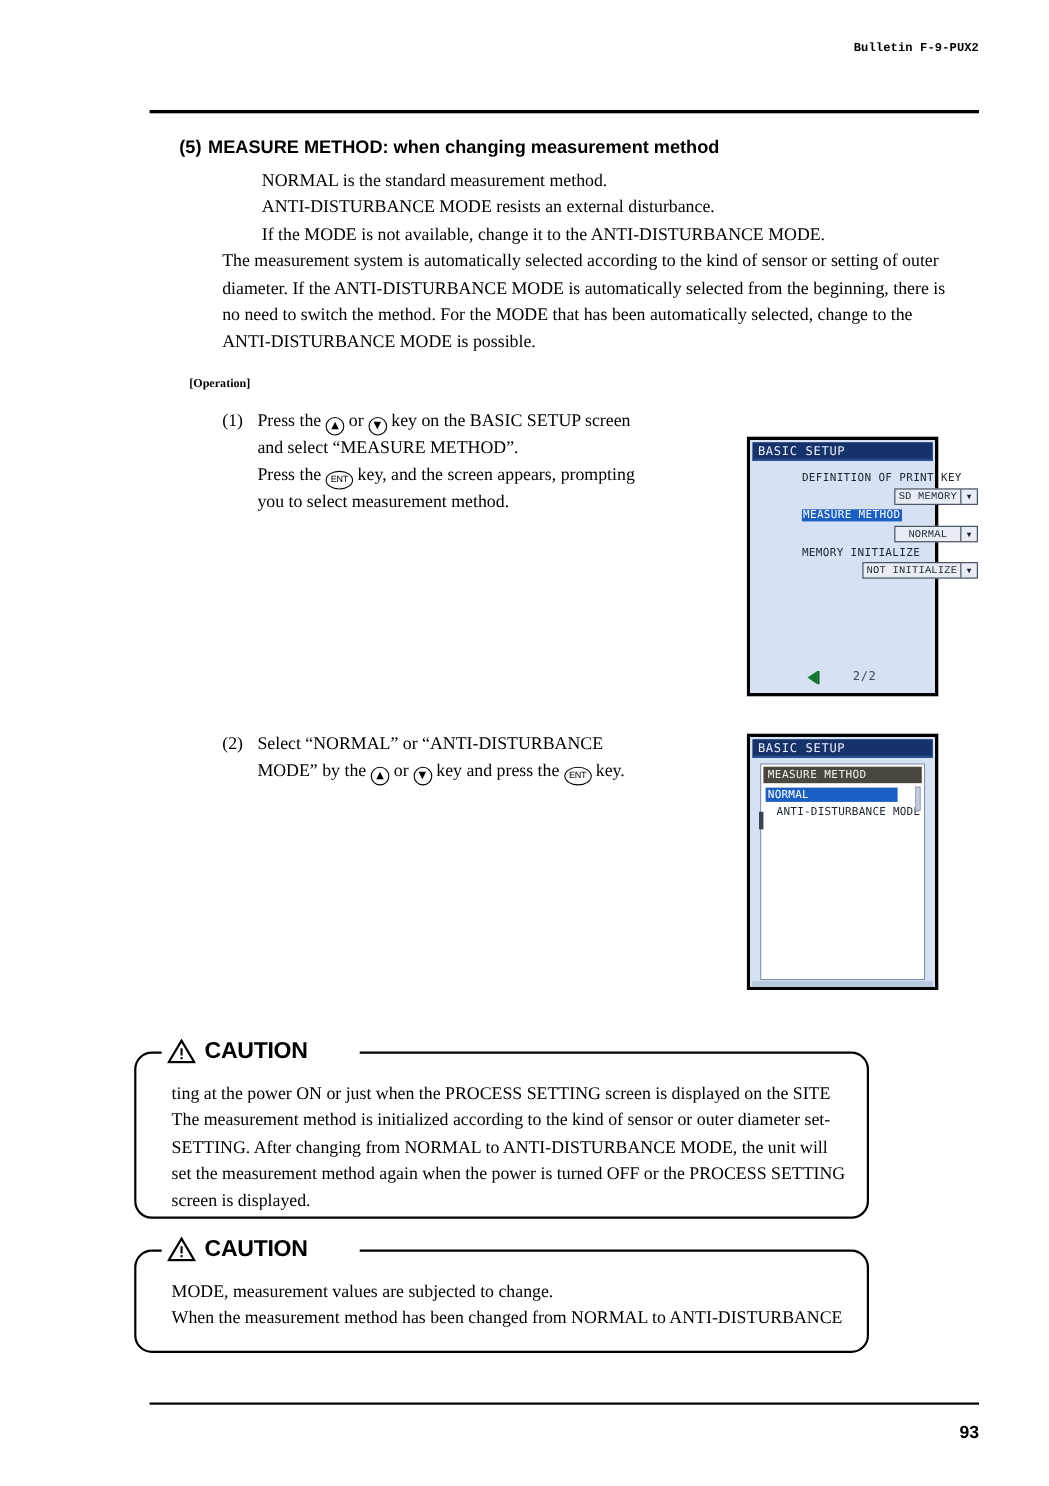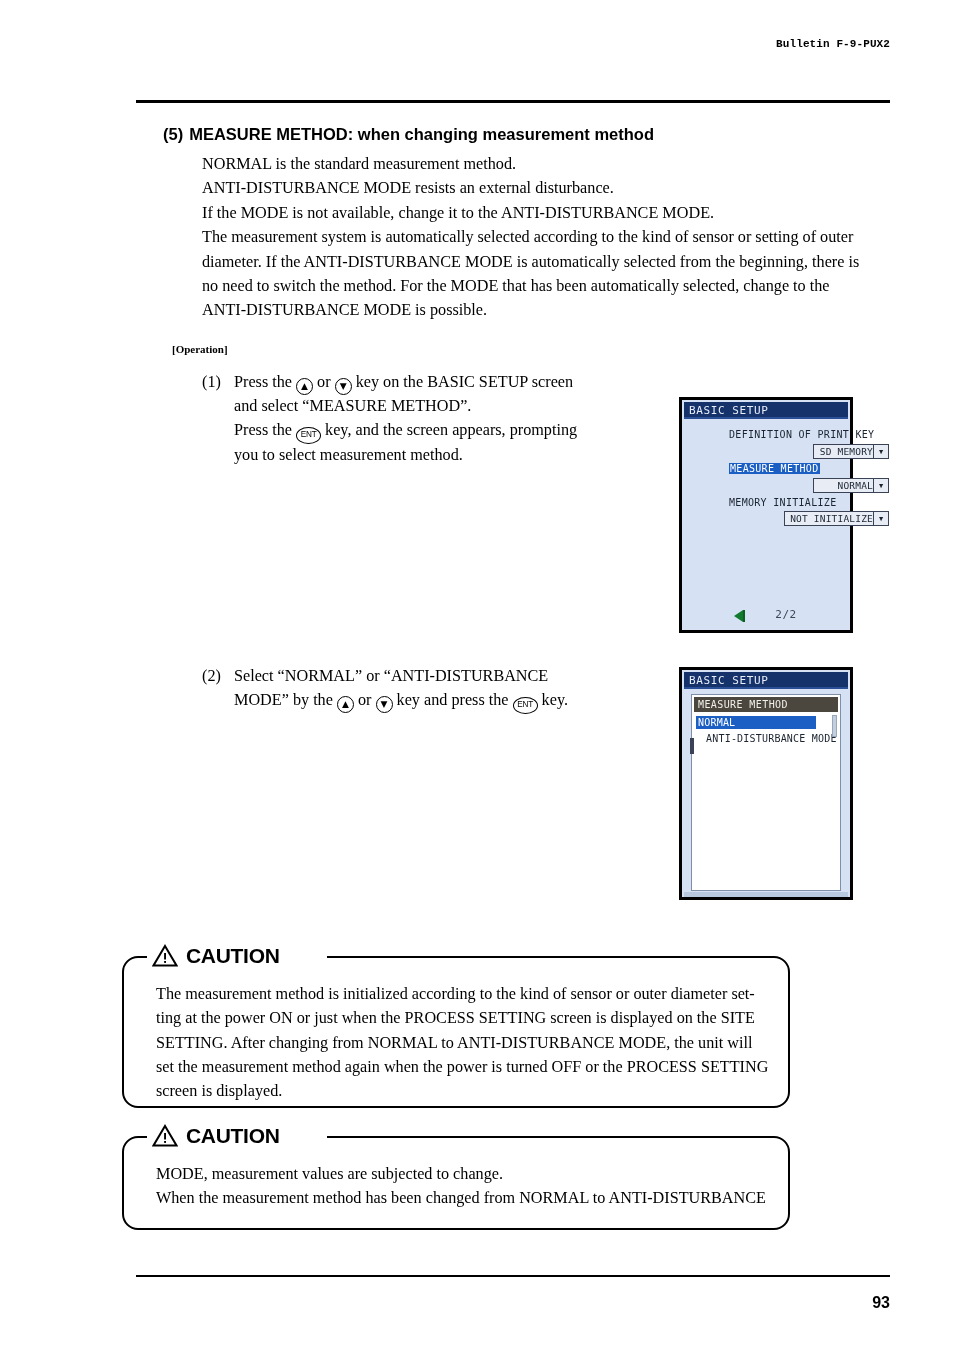--- a/index.html
+++ b/index.html
@@ -51,21 +51,21 @@
 
   
   .intro {
     position: absolute;
     top: 152px;
     left: 202px;
     width: 666px;
     font-size: 16.2px;
     line-height: 24.4px;
   }
-  .intro div { white-space: nowrap; }
+  .intro div { white-space: nowrap; margin-left: 36px; }
   .intro p { margin: 0; white-space: normal; }
 
   
   .operation-label {
     position: absolute;
     top: 343px;
     left: 172px;
     font-weight: bold;
     font-size: 11px;
   }
@@ -161,25 +161,26 @@
     position: absolute;
     height: 15px;
     background: #e7ecf5;
     border: 1.2px solid #3a4356;
     box-sizing: border-box;
     display: flex;
     align-items: center;
   }
   .lcd-select .val {
     flex: 1;
-    text-align: right;
+    text-align: center;
     font-size: 9.5px;
     letter-spacing: 0.2px;
     color: #1b2430;
     white-space: nowrap;
+    font-family: Liberation Mono, monospace;
   }
   .lcd-select .caret {
     width: 14px;
     height: 100%;
     border-left: 1.2px solid #3a4356;
     display: flex;
     align-items: center;
     justify-content: center;
     font-size: 7px;
     color: #1b2430;
@@ -460,22 +461,22 @@
     <span class="caution-tri">
       <svg width="26" height="23" viewBox="0 0 26 23">
         <polygon points="13,2 24.5,21.5 1.5,21.5" fill="none" stroke="#000" stroke-width="2" stroke-linejoin="miter"></polygon>
         <rect x="12.1" y="9" width="1.9" height="6.5" fill="#000"></rect>
         <rect x="12.1" y="17" width="1.9" height="1.9" fill="#000"></rect>
       </svg>
     </span>
     <span class="caution-word">CAUTION</span>
   </div>
   <div class="caution-text">
+    <div>ting at the power ON or just when the PROCESS SETTING screen is displayed on the SITE</div>
     <div>The measurement method is initialized according to the kind of sensor or outer diameter set-</div>
-    <div>ting at the power ON or just when the PROCESS SETTING screen is displayed on the SITE</div>
     <div>SETTING.  After changing from NORMAL to ANTI-DISTURBANCE MODE, the unit will</div>
     <div>set the measurement method again when the power is turned OFF or the PROCESS SETTING</div>
     <div>screen is displayed.</div>
   </div>
 </div>
 
 <div class="caution caution-2">
   <div class="caution-box"></div>
   <div class="caution-gap" style="width:180px;"></div>
   <div class="caution-head">

